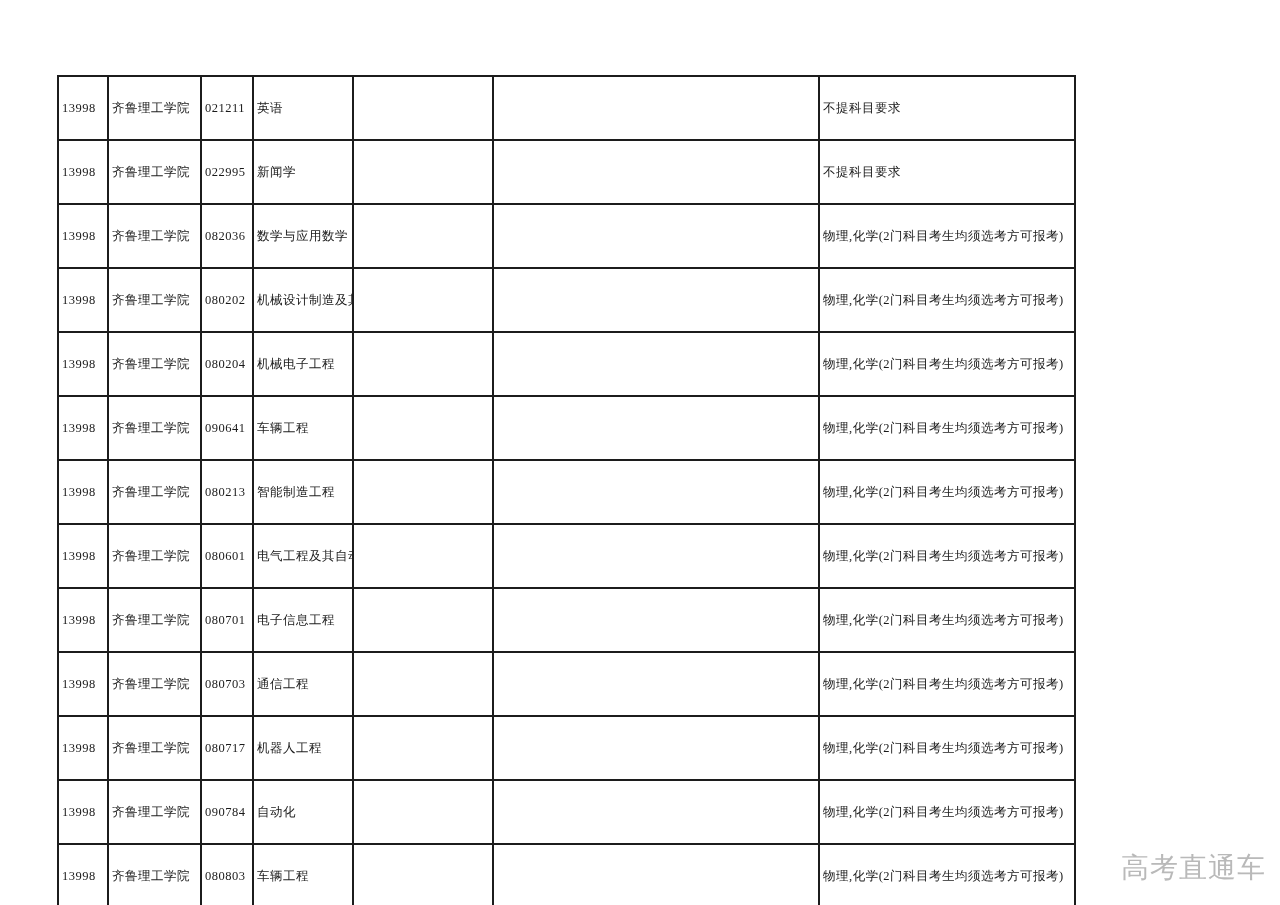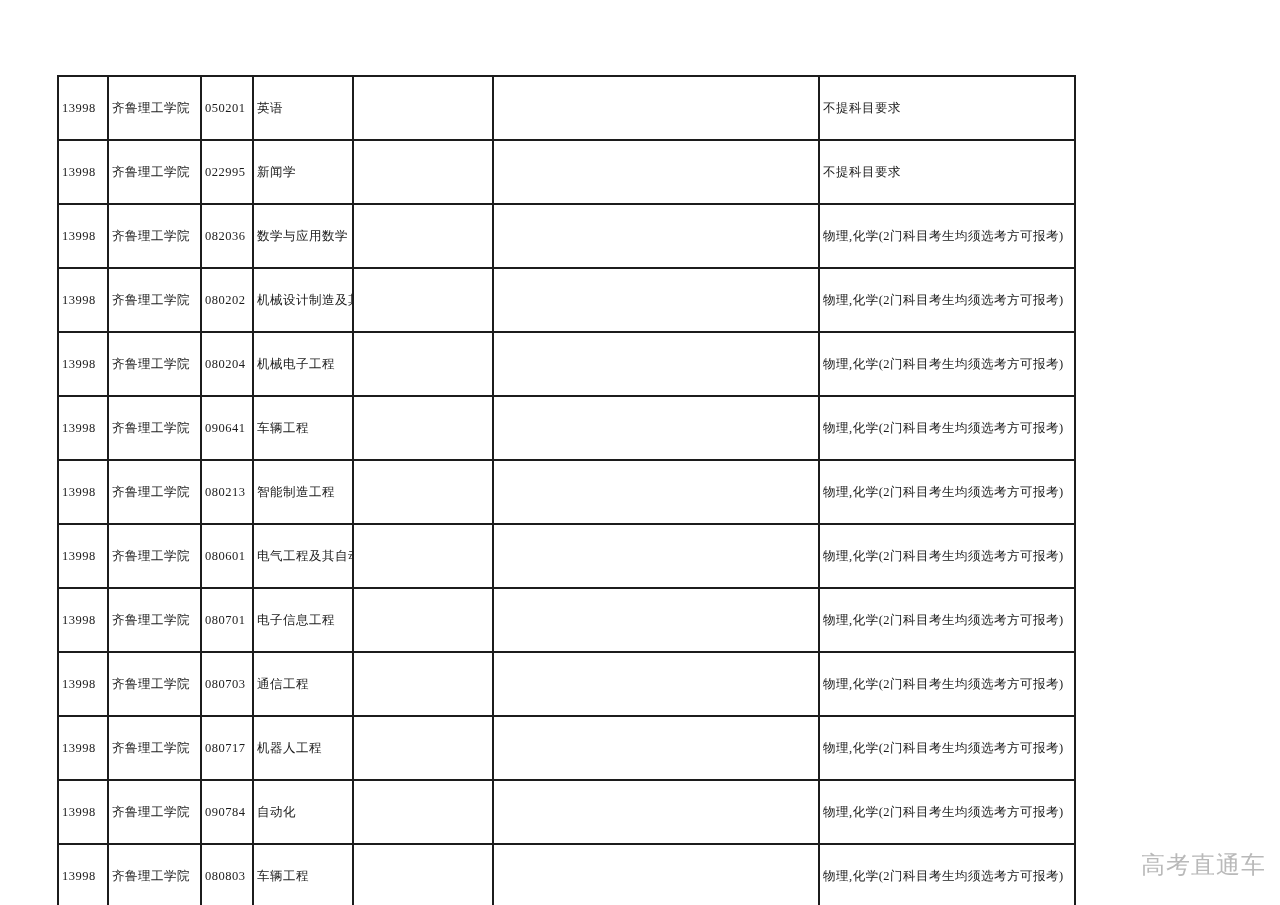--- a/index.html
+++ b/index.html
@@ -33,21 +33,21 @@
     padding: 0 0 0 3px;
     white-space: nowrap;
     overflow: hidden;
     letter-spacing: 0.5px;
   }
   table.data-table tr { height: 64px; }
   .watermark {
     position: absolute;
     top: 849px;
     right: 14px;
-    font-size: 24px;
+    font-size: 28px;
     color: #b9b9b9;
     font-family: "Liberation Sans", "DejaVu Sans", sans-serif;
     letter-spacing: 1px;
     user-select: none;
   }
 </style>
 </head>
 <body>
 
 <div class="page">
@@ -58,21 +58,21 @@
         <col style="width: 52px;">
         <col style="width: 100px;">
         <col style="width: 140px;">
         <col style="width: 326px;">
         <col style="width: 256px;">
       </colgroup>
     <tbody>
         <tr>
           <td>13998</td>
           <td>齐鲁理工学院</td>
-          <td>050201</td>
+          <td>021211</td>
           <td>英语</td>
           <td></td>
           <td></td>
           <td>不提科目要求</td>
         </tr>
         <tr>
           <td>13998</td>
           <td>齐鲁理工学院</td>
           <td>022995</td>
           <td>新闻学</td>

